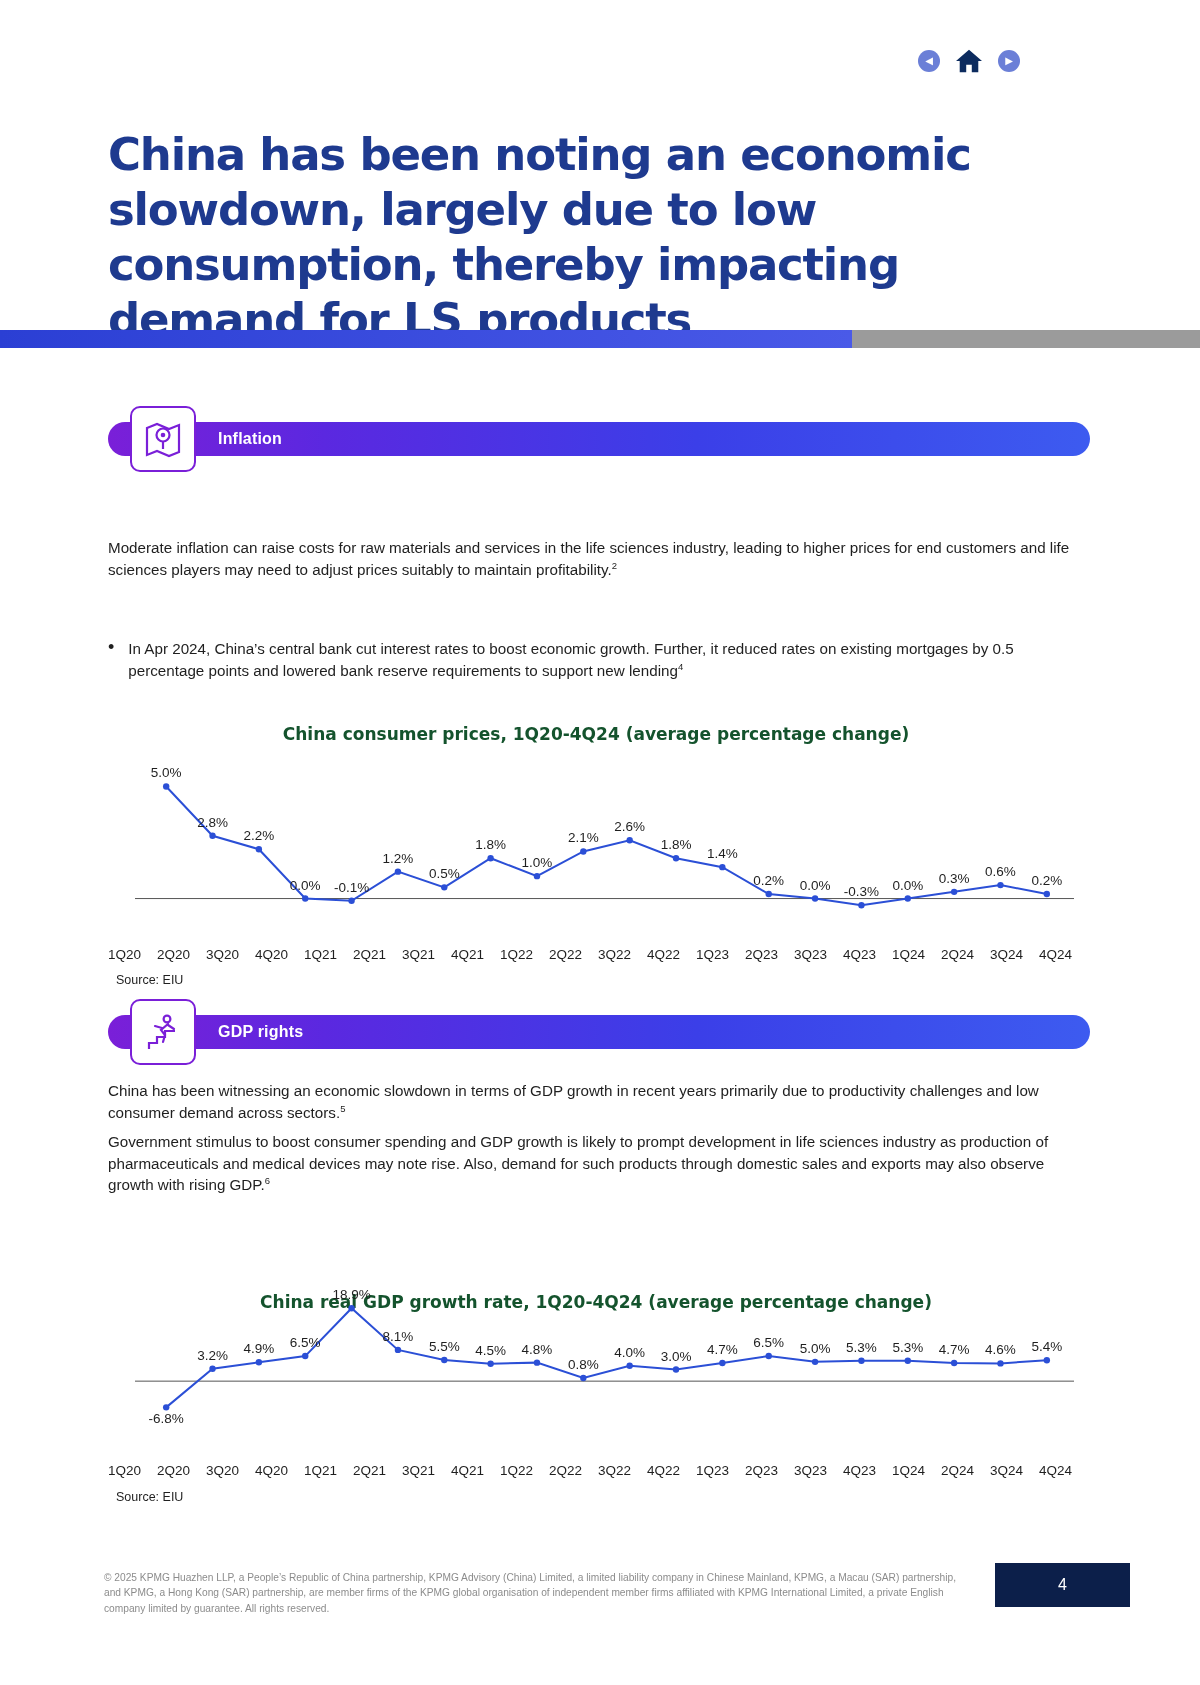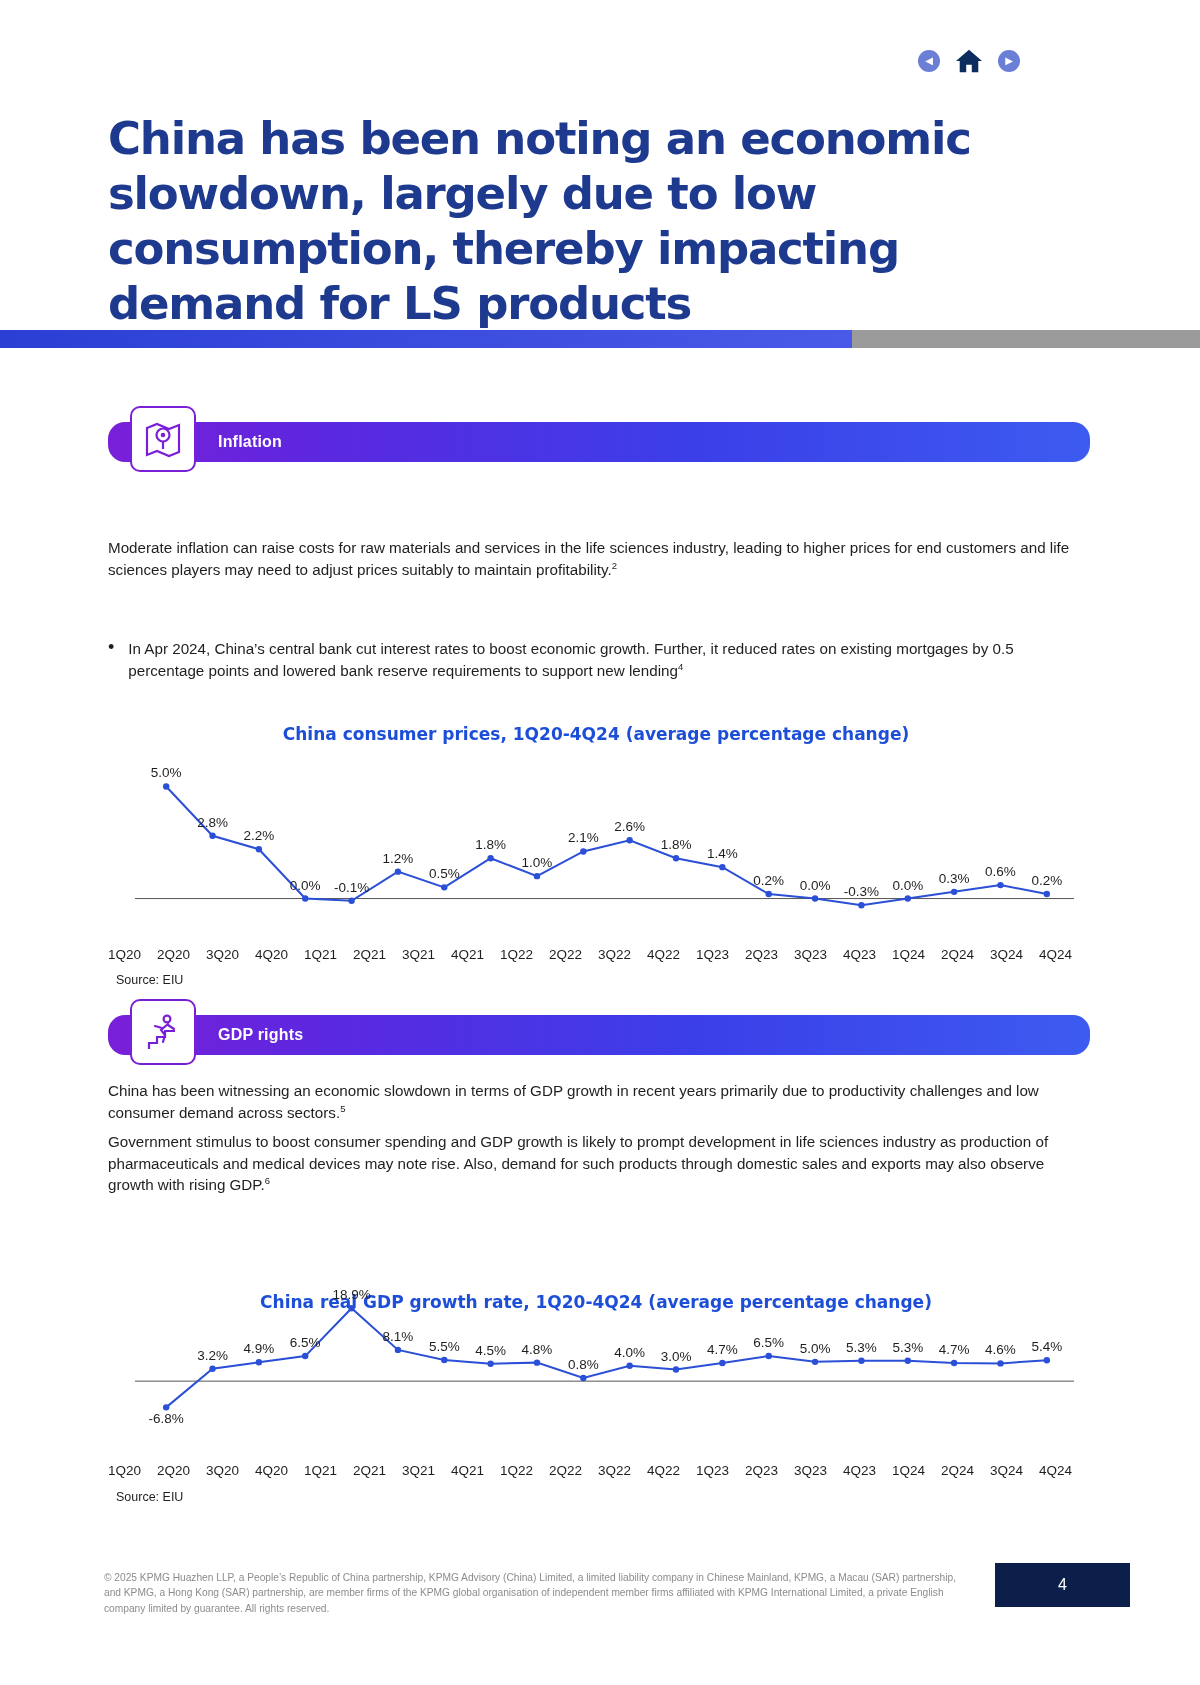--- a/index.html
+++ b/index.html
@@ -21,35 +21,35 @@
   }
   .nav-circle {
     width: 22px; height: 22px; border-radius: 50%;
     background: #6b7fd7; display:flex; align-items:center; justify-content:center;
     color:#fff; font-size: 10px; line-height:1;
   }
   .home-icon { width: 30px; height: 26px; display:block; }
 
   
   .title {
-    position: absolute; left: 108px; top: 112px; width: 960px;
+    position: absolute; left: 108px; top: 128px; width: 960px;
     font-family: "DejaVu Sans", sans-serif;
     font-weight: 800;
     font-size: 45px;
     line-height: 1.22;
     letter-spacing: -1.2px;
     color: #1e3a8f;
   }
   .title-bar-wrap { position:absolute; left:0; top:330px; width:1200px; height:18px; display:flex; }
   .title-bar-blue { width: 852px; height:18px; background: linear-gradient(90deg,#2b3fd4 0%, #4a5ae8 100%); }
   .title-bar-grey { flex:1; height:18px; background:#9b9b9b; }
 
   
   .banner {
-    position: absolute; left: 108px; height: 40px; width: 982px;
+    position: absolute; left: 108px; height: 34px; width: 982px;
     background: linear-gradient(90deg, #7a1fd8 0%, #5b28e0 22%, #3b3fe8 60%, #3d5bf0 100%);
     border-radius: 17px;
     display:flex; align-items:center;
   }
   .banner-label {
     color:#fff; font-weight: 700; font-size: 16px; margin-left: 110px;
     letter-spacing:.2px;
   }
   .banner-icon {
     position:absolute; width: 66px; height: 66px; border-radius: 10px;
@@ -66,21 +66,21 @@
     position:absolute; left:108px; width: 960px;
     font-size: 15.2px; line-height: 1.42; color:#1f1f1f;
     display:flex; gap: 14px;
   }
   .bullet .dot { font-size: 18px; line-height: 1.1; }
   sup { font-size: 9.5px; vertical-align: super; }
 
   
   .chart-title {
     position:absolute; width: 1192px; text-align:center; left:0;
-    color:#1d4ed8; font-weight:700; font-size: 17px;
+    color:#14532d; font-weight:700; font-size: 17px;
     font-family: "DejaVu Sans", sans-serif;
   }
   .chart-box { position:absolute; left:108px; width: 980px; }
   .axis-labels {
     position:absolute; left:100px; width: 980px;
     display:flex; font-size: 13.5px; color:#1f1f1f;
   }
   .axis-labels span { flex:1; text-align:center; }
   .source {
     position:absolute; left:116px; font-size: 12.5px; color:#1f1f1f;

